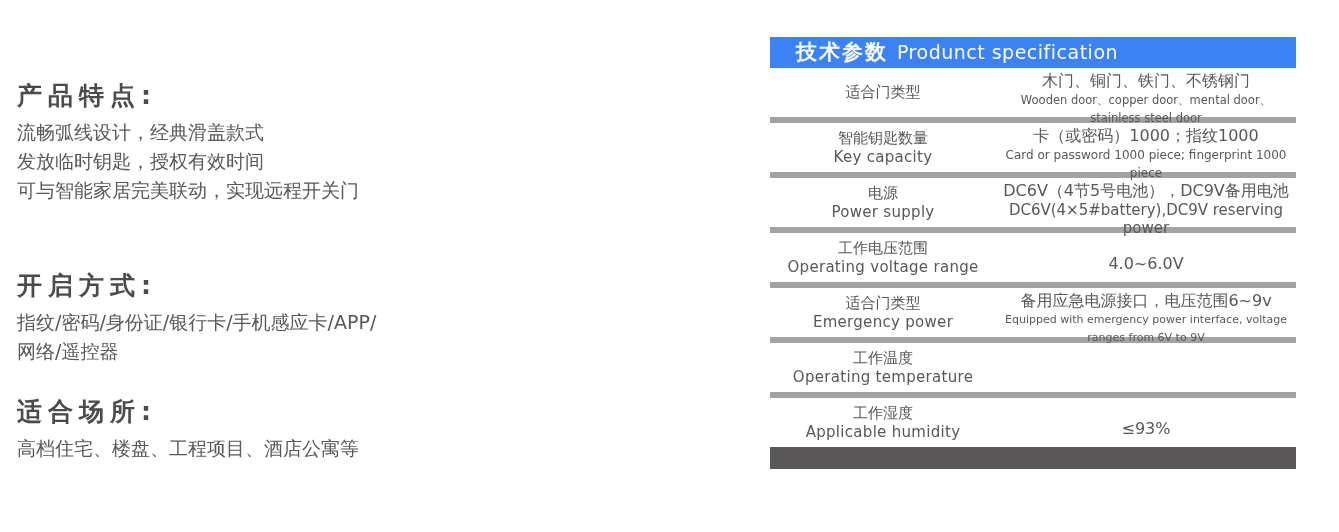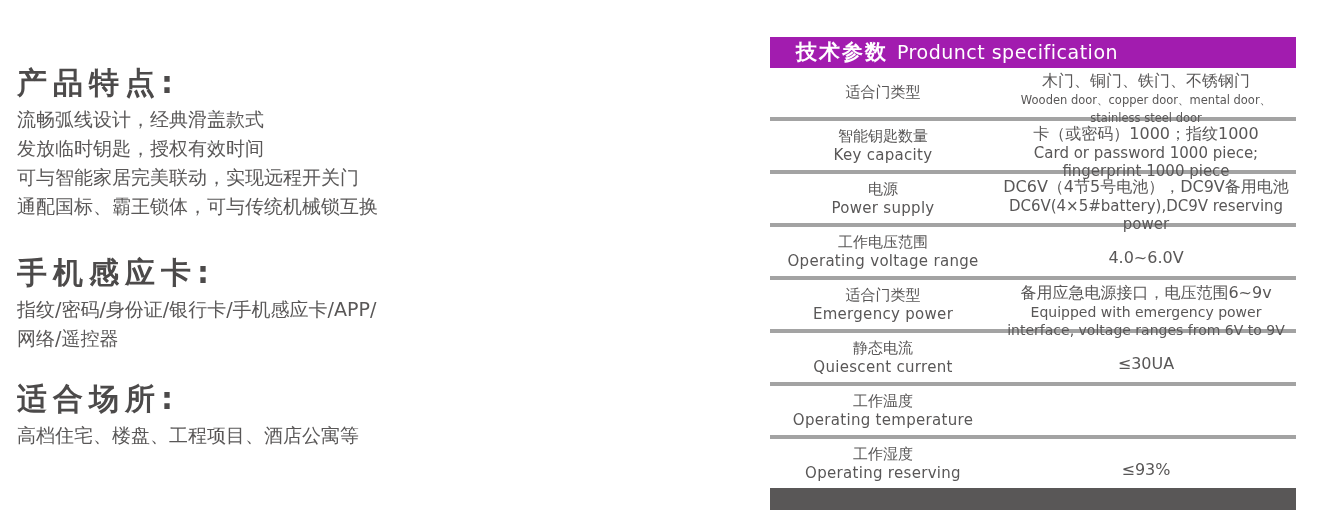--- a/index.html
+++ b/index.html
@@ -10,91 +10,90 @@
     font-family:"DejaVu Sans","Liberation Sans",sans-serif;
     overflow:hidden;
   }
   
   .left-panel{position:absolute;left:17px;top:0;width:540px;}
   .lp-section{position:absolute;left:0;}
   .lp-features{top:66px;}
   .lp-unlock{top:256px;}
   .lp-places{top:382px;}
   .lp-heading{
-    margin:1px 0 6px 0;
-    font-size:30px;font-weight:bold;
+    margin:14px 0 6px 0;
+    font-size:25px;font-weight:bold;
     letter-spacing:6px;
     color:#4c4a4a;
     line-height:32px;
   }
   .lp-line{
     margin:0;
     font-size:19px;line-height:29px;
     color:#595757;
   }
   
   .spec-table{position:absolute;left:770px;top:37px;width:526px;}
   .spec-header{
     height:31px;
-    background:#a21caf;
+    background:#3b82f6;
     color:#ffffff;
     display:flex;align-items:center;
     padding-left:26px;box-sizing:border-box;
     gap:9px;
   }
   .spec-header .zh{font-size:21px;font-weight:bold;letter-spacing:2px;line-height:31px;}
   .spec-header .en{font-size:19px;font-weight:normal;letter-spacing:0.5px;line-height:31px;}
   .spec-rows{display:block;}
   .spec-row{
     display:flex;
     height:49px;
     align-items:stretch;
-    border-bottom:4px solid #a3a3a3;
+    border-bottom:6px solid #a3a3a3;
   }
   .spec-row:last-child{border-bottom:none;align-items:center;}
   .cell{
     display:flex;flex-direction:column;
     justify-content:center;align-items:center;
     text-align:center;
     color:#595757;
   }
   .cell.label{width:226px;flex:0 0 226px;}
   .cell.value{flex:1;margin-top:12px;}
   .cell .zh{font-size:15px;line-height:19px;}
   .cell.value .zh{font-size:16px;line-height:20px;}
   .cell .en{font-size:15px;line-height:18px;letter-spacing:0.3px;}
   .cell .en:empty{display:none;}
   .cell.value .en{font-size:14px;letter-spacing:0;}
   .spec-row:nth-child(1) .cell.value .en{font-size:11.5px;}
-  .spec-row:nth-child(2) .cell.value .en{font-size:15px;text-align:center;}
+  .spec-row:nth-child(2) .cell.value .en{font-size:12px;text-align:center;}
   .spec-row:nth-child(3) .cell.value .en{font-size:15px;}
-  .spec-row:nth-child(5) .cell.value .en{font-size:14px;}
+  .spec-row:nth-child(5) .cell.value .en{font-size:11px;}
   .spec-footer{
     height:22px;
     margin-top:0;
     background:#595757;
   }
 </style>
 </head>
 <body>
 
 <div class="page">
 
   <aside class="left-panel">
 
     <section class="lp-section lp-features">
       <h2 class="lp-heading">产品特点:</h2>
       <p class="lp-line">流畅弧线设计，经典滑盖款式</p>
       <p class="lp-line">发放临时钥匙，授权有效时间</p>
       <p class="lp-line">可与智能家居完美联动，实现远程开关门</p>
-      <p class="lp-line">通配国标、霸王锁体，可与传统机械锁互换</p>
     </section>
 
     <section class="lp-section lp-unlock">
-      <h2 class="lp-heading">手机感应卡:</h2>
+      <h2 class="lp-heading">开启方式:</h2>
       <p class="lp-line">指纹/密码/身份证/银行卡/手机感应卡/APP/</p>
       <p class="lp-line">网络/遥控器</p>
     </section>
 
     <section class="lp-section lp-places">
       <h2 class="lp-heading">适合场所:</h2>
       <p class="lp-line">高档住宅、楼盘、工程项目、酒店公寓等</p>
     </section>
 
   </aside>
@@ -155,42 +154,32 @@
         <div class="cell label">
           <div class="zh">适合门类型</div>
           <div class="en">Emergency power</div>
         </div>
         <div class="cell value">
           <div class="zh">备用应急电源接口，电压范围6~9v</div>
           <div class="en">Equipped with emergency power interface, voltage ranges from 6V to 9V</div>
         </div>
       </div>
 
-      <div class="spec-row">
-        <div class="cell label">
-          <div class="zh">静态电流</div>
-          <div class="en">Quiescent current</div>
-        </div>
-        <div class="cell value">
-          <div class="zh">≤30UA</div>
-
-        </div>
-      </div>
 
       <div class="spec-row">
         <div class="cell label">
           <div class="zh">工作温度</div>
           <div class="en">Operating temperature</div>
         </div>
       </div>
 
       <div class="spec-row">
         <div class="cell label">
           <div class="zh">工作湿度</div>
-          <div class="en">Operating reserving</div>
+          <div class="en">Applicable humidity</div>
         </div>
         <div class="cell value">
           <div class="zh">≤93%</div>
 
         </div>
       </div>
 
     </div>
 
     <footer class="spec-footer"></footer>

